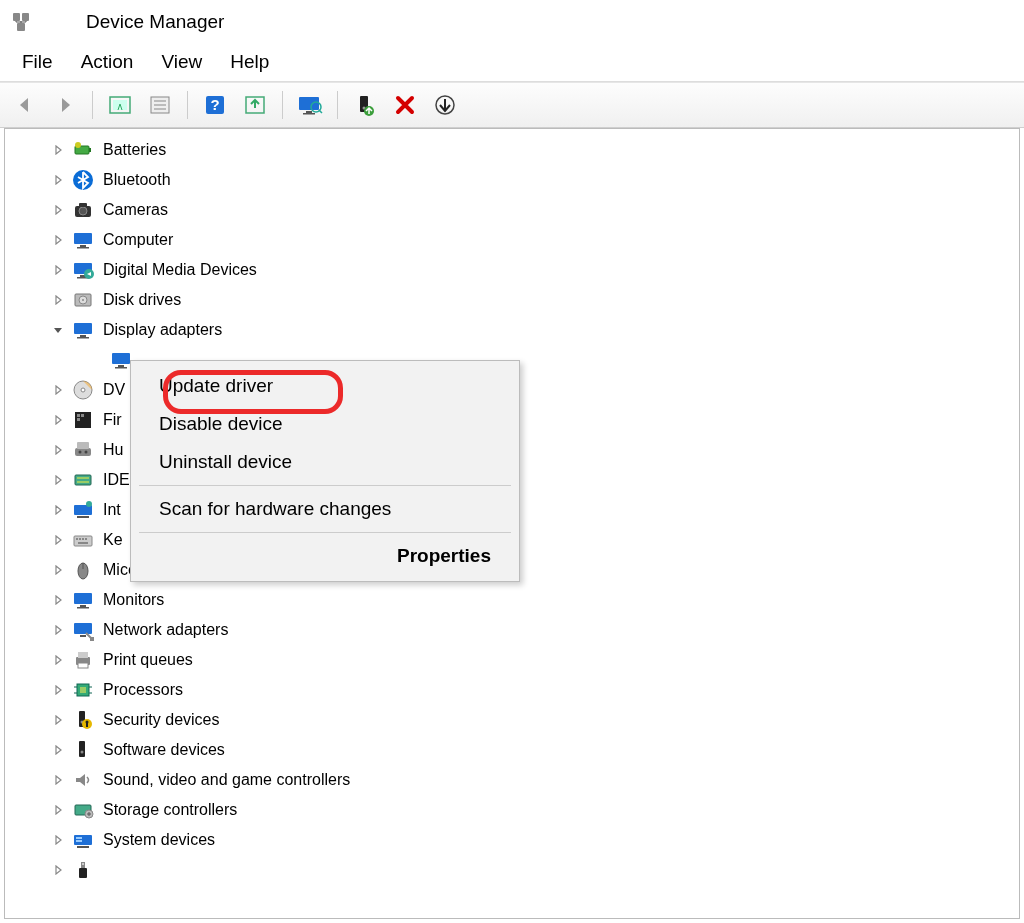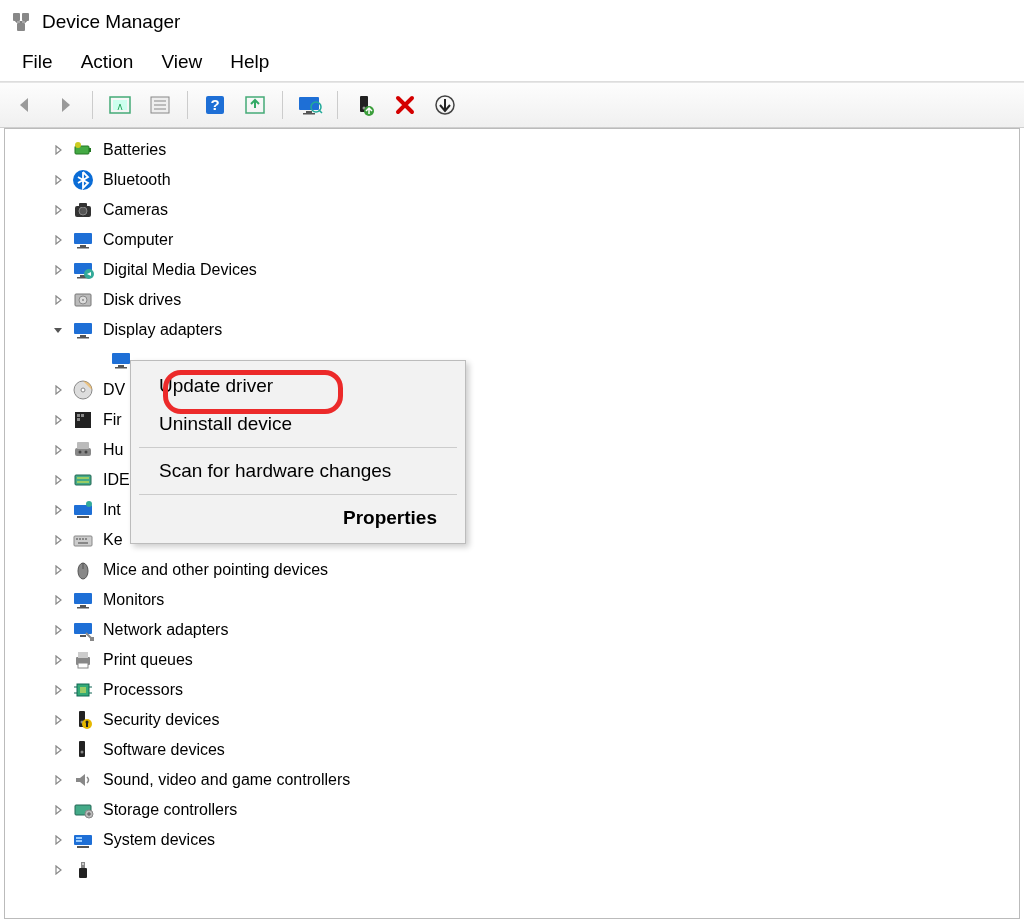--- a/index.html
+++ b/index.html
@@ -13,20 +13,21 @@
     height: 923px;
     overflow: hidden;
     position: relative;
   }
   
   .title-bar {
     display: flex;
     align-items: center;
     padding: 6px 10px;
     height: 44px;
+    gap: 44px;
   }
   .title-bar .app-icon {
     width: 22px; height: 22px;
     margin-right: 10px;
     display:inline-block;
   }
   .title-bar .title-text { font-size: 19px; }
   
   .menu-bar {
     display: flex;
@@ -91,21 +92,21 @@
     width: 24px; height: 24px;
     margin-right: 8px;
     display:inline-flex; align-items:center; justify-content:center;
     flex-shrink:0;
   }
   
   .context-menu {
     position: absolute;
     left: 130px;
     top: 360px;
-    width: 336px;
+    width: 390px;
     background: #f2f2f2;
     border: 1px solid #bcbcbc;
     box-shadow: 3px 3px 6px rgba(0,0,0,0.2);
     padding: 6px 0;
     z-index: 10;
   }
   .context-menu .cm-item {
     padding: 8px 28px;
     font-size: 19px;
     cursor: default;
@@ -604,20 +605,21 @@
           <rect x="9" y="3" width="4" height="6" fill="#888"></rect>
           <rect x="7" y="9" width="8" height="10" fill="#222" rx="1"></rect>
           <rect x="10" y="4" width="2" height="2" fill="#ccc"></rect>
         </svg>
       </span>
     </div>
   </div>
 
 <div class="context-menu" id="context-menu">
     <div class="cm-item">Update driver</div>
+    <div class="cm-item">Disable device</div>
     <div class="cm-item">Uninstall device</div>
     <div class="cm-sep"></div>
     <div class="cm-item">Scan for hardware changes</div>
     <div class="cm-sep"></div>
     <div class="cm-item bold">Properties</div>
   </div>
 
 <div class="highlight-ring"></div>
 
 </body></html>

